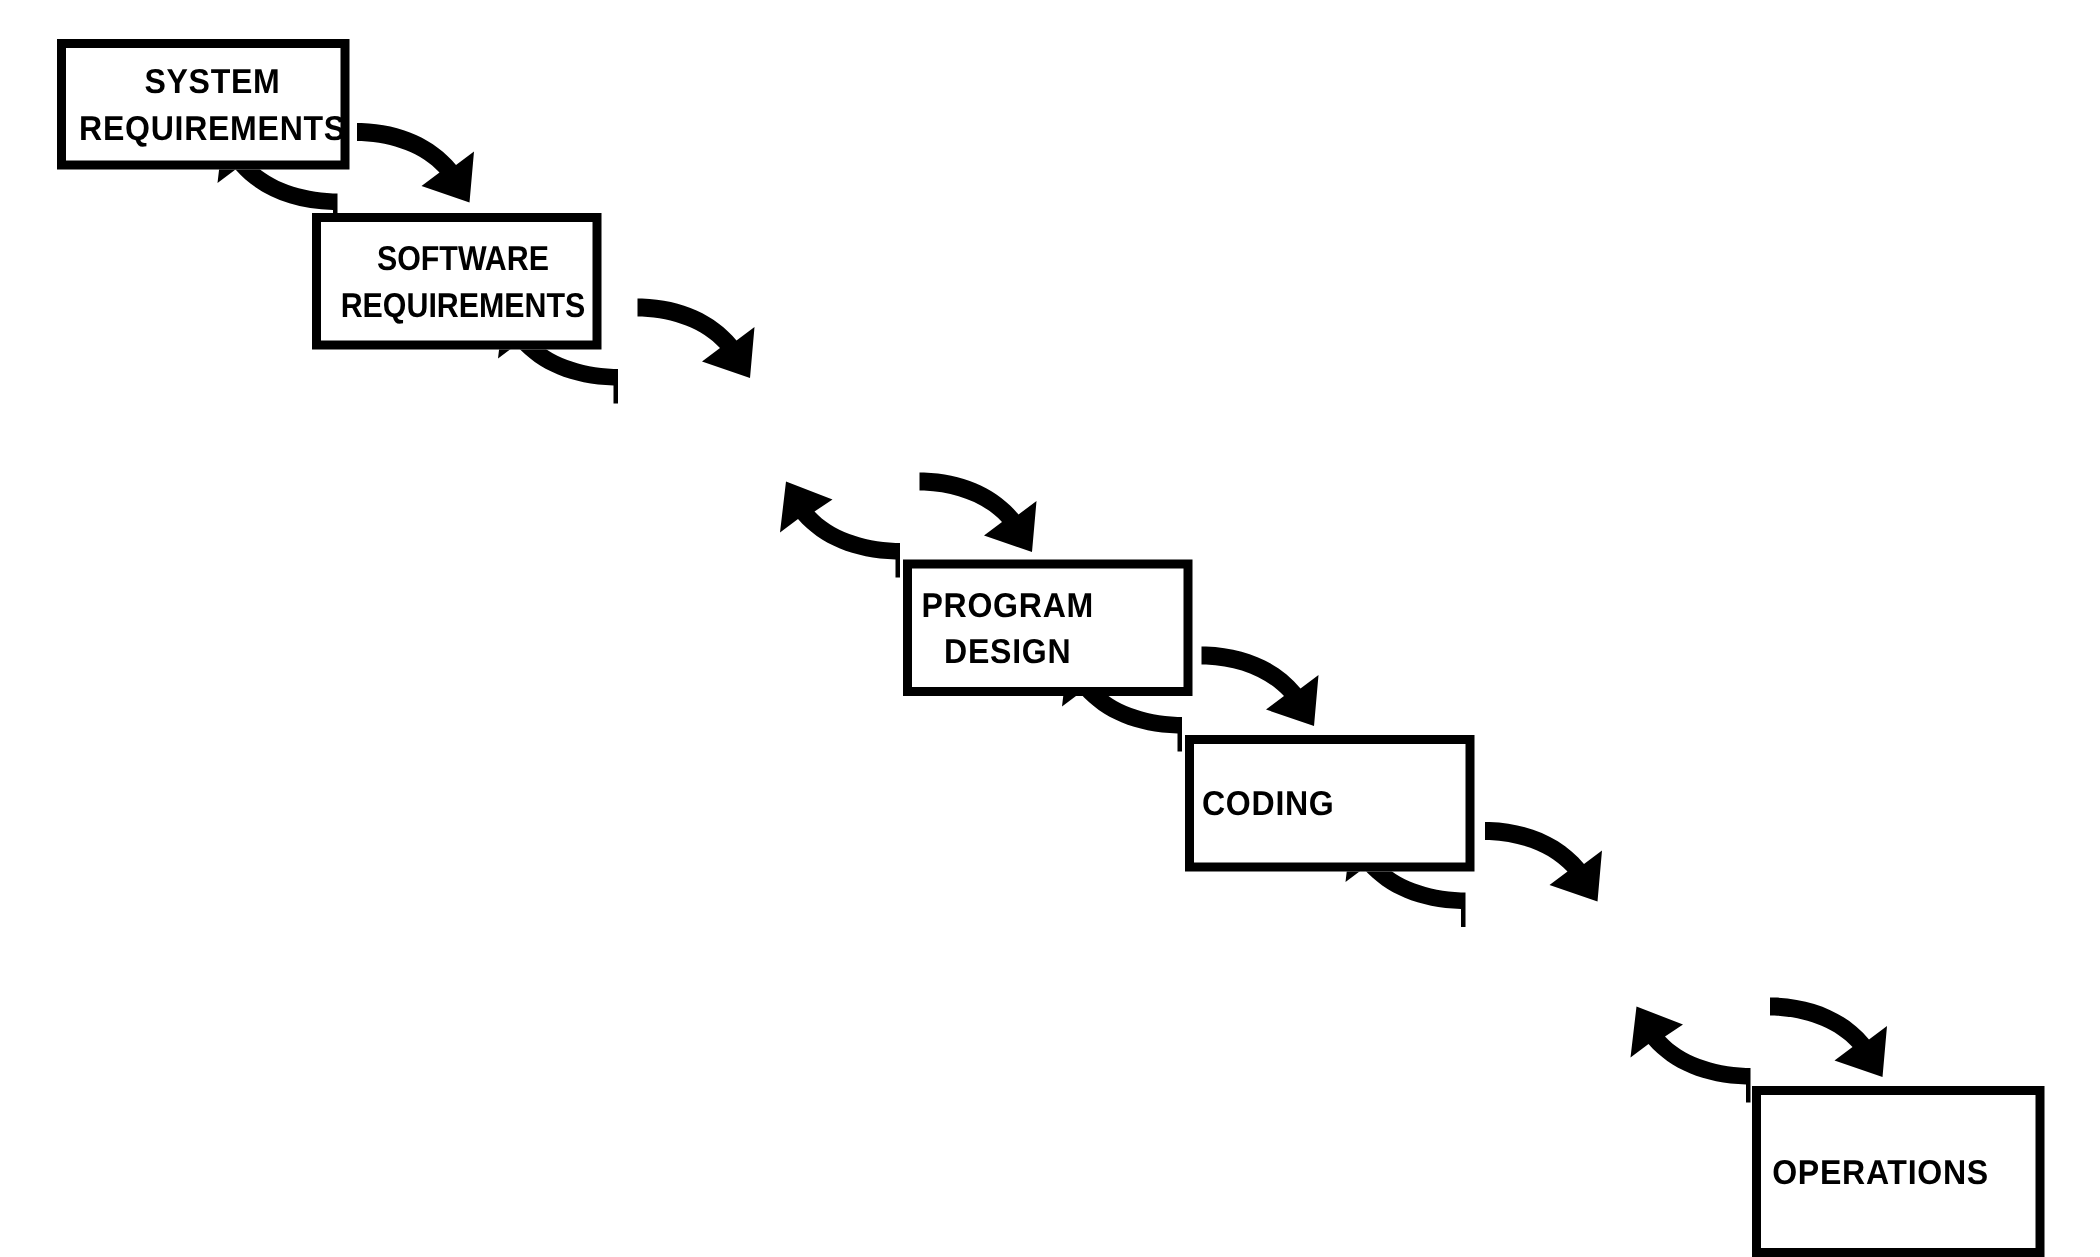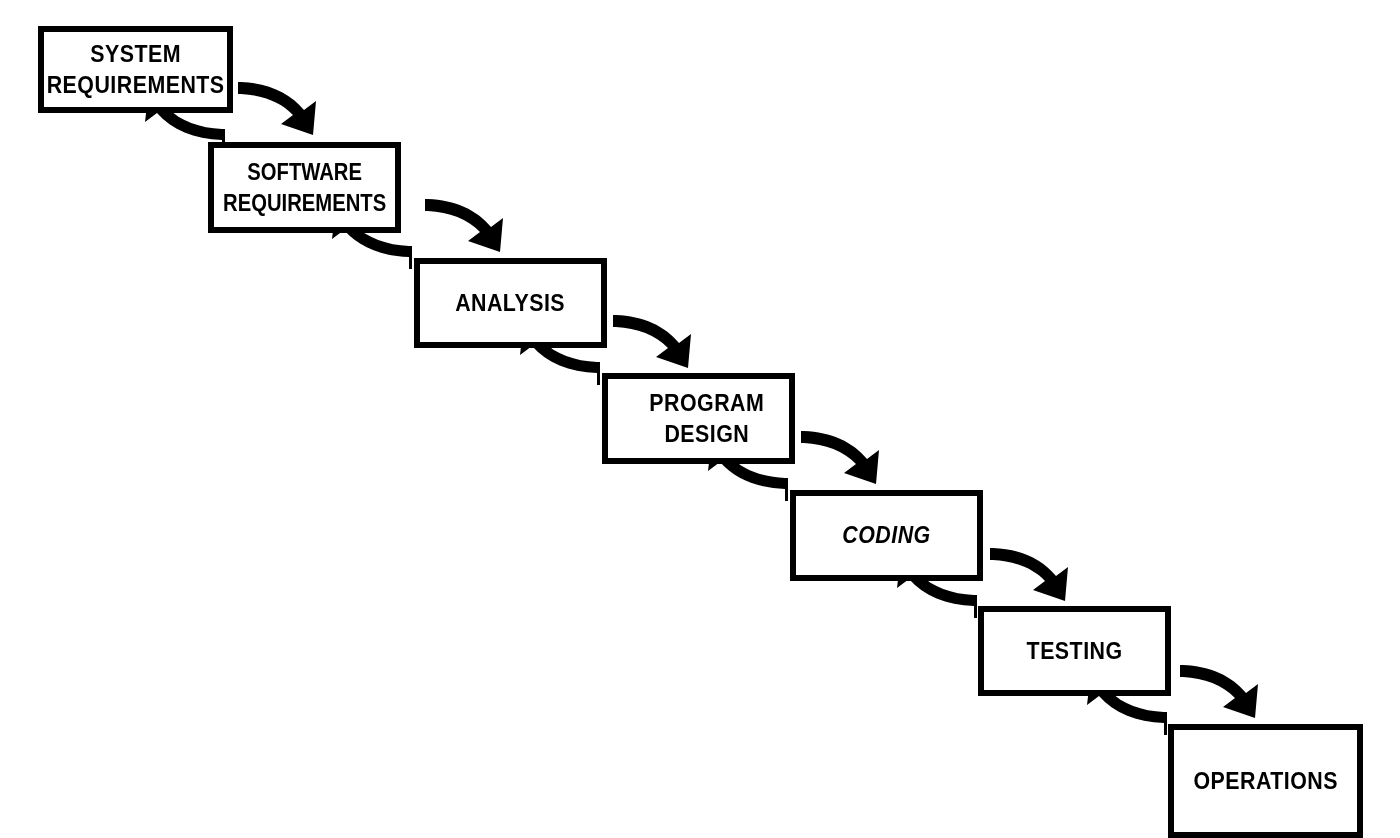--- a/index.html
+++ b/index.html
@@ -26,21 +26,20 @@
     height: 838px;
     display: block;
   }
   .stage-box {
     position: absolute;
     box-sizing: border-box;
     background: #ffffff;
     border: 6px solid #000000;
     display: flex;
     align-items: center;
-    justify-content: center;
     text-align: center;
   }
   .stage-label {
     font-family: "Liberation Sans", sans-serif;
     font-weight: bold;
     font-size: 23px;
     line-height: 31px;
     letter-spacing: 0.5px;
     color: #000000;
     white-space: pre-line;
@@ -135,34 +134,28 @@
   <div class="stage-box" style="left: 38px; top: 26px; width: 195px; height: 87px; border-color: rgb(0, 0, 0);">
     <span class="stage-label">SYSTEM
 REQUIREMENTS</span>
   </div>
 
   <div class="stage-box" style="left: 208px; top: 142px; width: 193px; height: 91px; border-color: rgb(0, 0, 0);">
     <span class="stage-label tight">SOFTWARE
 REQUIREMENTS</span>
   </div>
 
-  <div class="stage-box" style="left: 414px; top: 258px; width: 193px; height: 90px; border-color: rgb(0, 0, 0);">
-    <span class="stage-label">ANALYSIS</span>
-  </div>
 
-  <div class="stage-box" style="left: 602px; top: 373px; width: 193px; height: 91px; border-color: rgb(0, 0, 0); padding-left: 16px;">
+  <div class="stage-box" style="left: 602px; top: 373px; width: 193px; height: 91px; border-color: rgb(0, 0, 0);">
     <span class="stage-label">PROGRAM
 DESIGN</span>
   </div>
 
-  <div class="stage-box" style="left: 790px; top: 490px; width: 193px; height: 91px; border-color: rgb(0, 0, 0); font-style: italic;">
+  <div class="stage-box" style="left: 790px; top: 490px; width: 193px; height: 91px; border-color: rgb(0, 0, 0);">
     <span class="stage-label">CODING</span>
   </div>
 
-  <div class="stage-box" style="left: 978px; top: 606px; width: 193px; height: 90px; border-color: rgb(0, 0, 0);">
-    <span class="stage-label">TESTING</span>
-  </div>
 
   <div class="stage-box" style="left: 1168px; top: 724px; width: 195px; height: 114px; border-color: rgb(0, 0, 0);">
     <span class="stage-label">OPERATIONS</span>
   </div>
 
 </div>
 
 </body></html>

